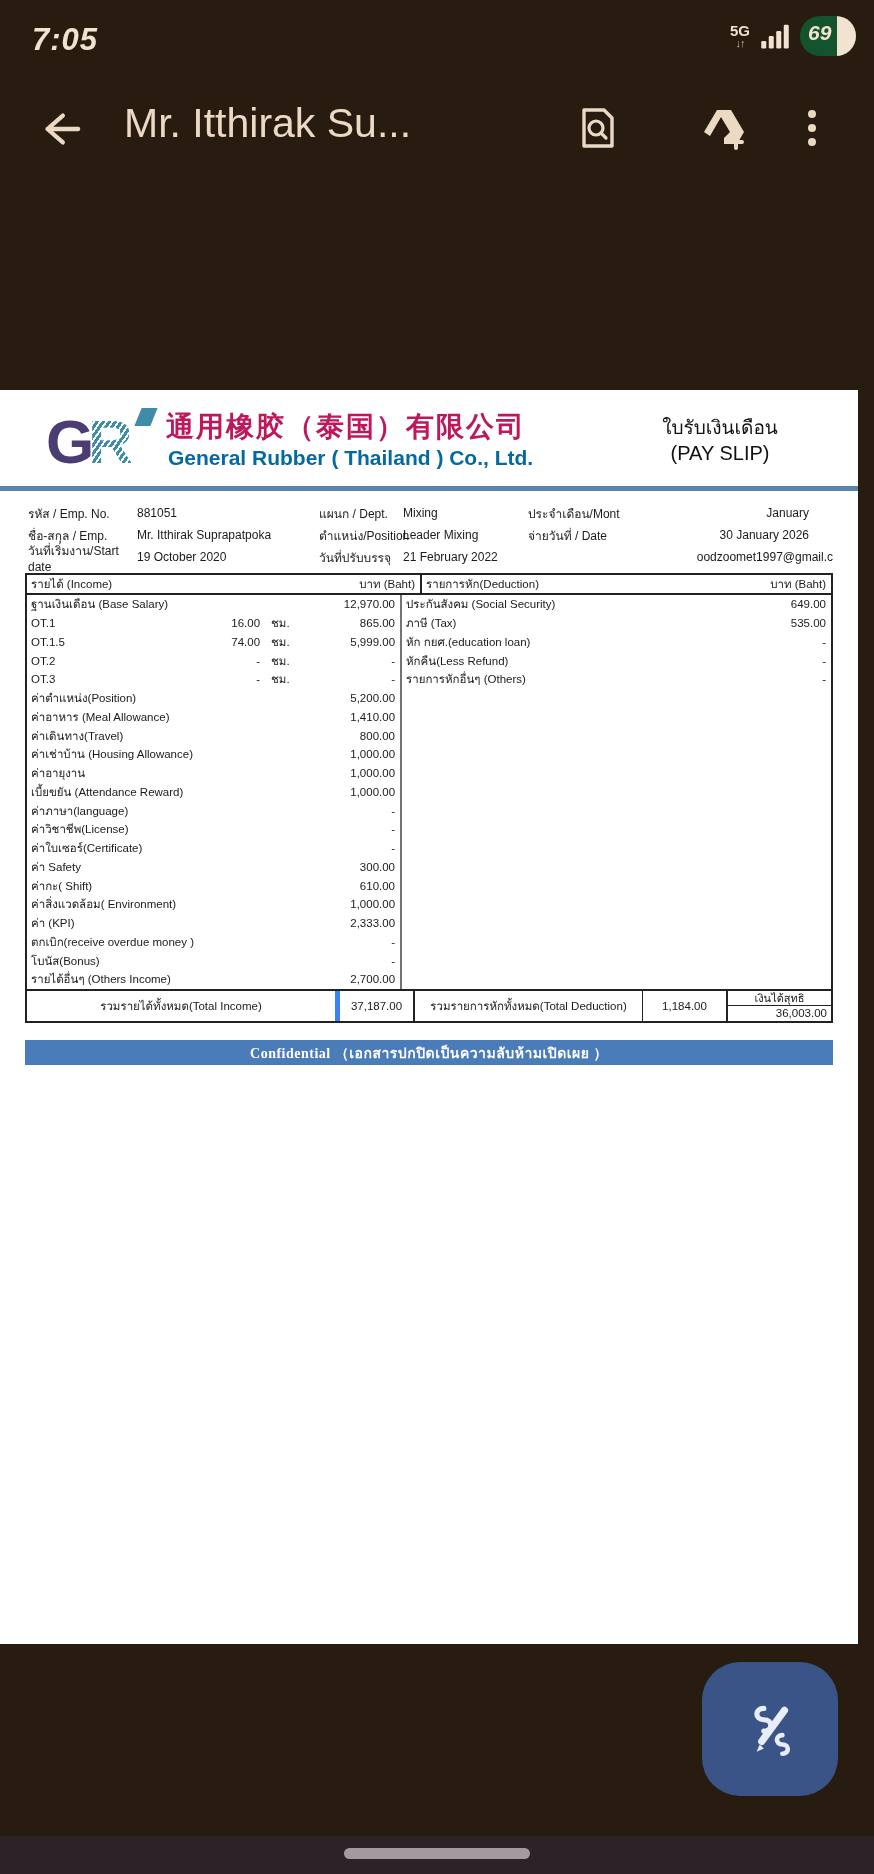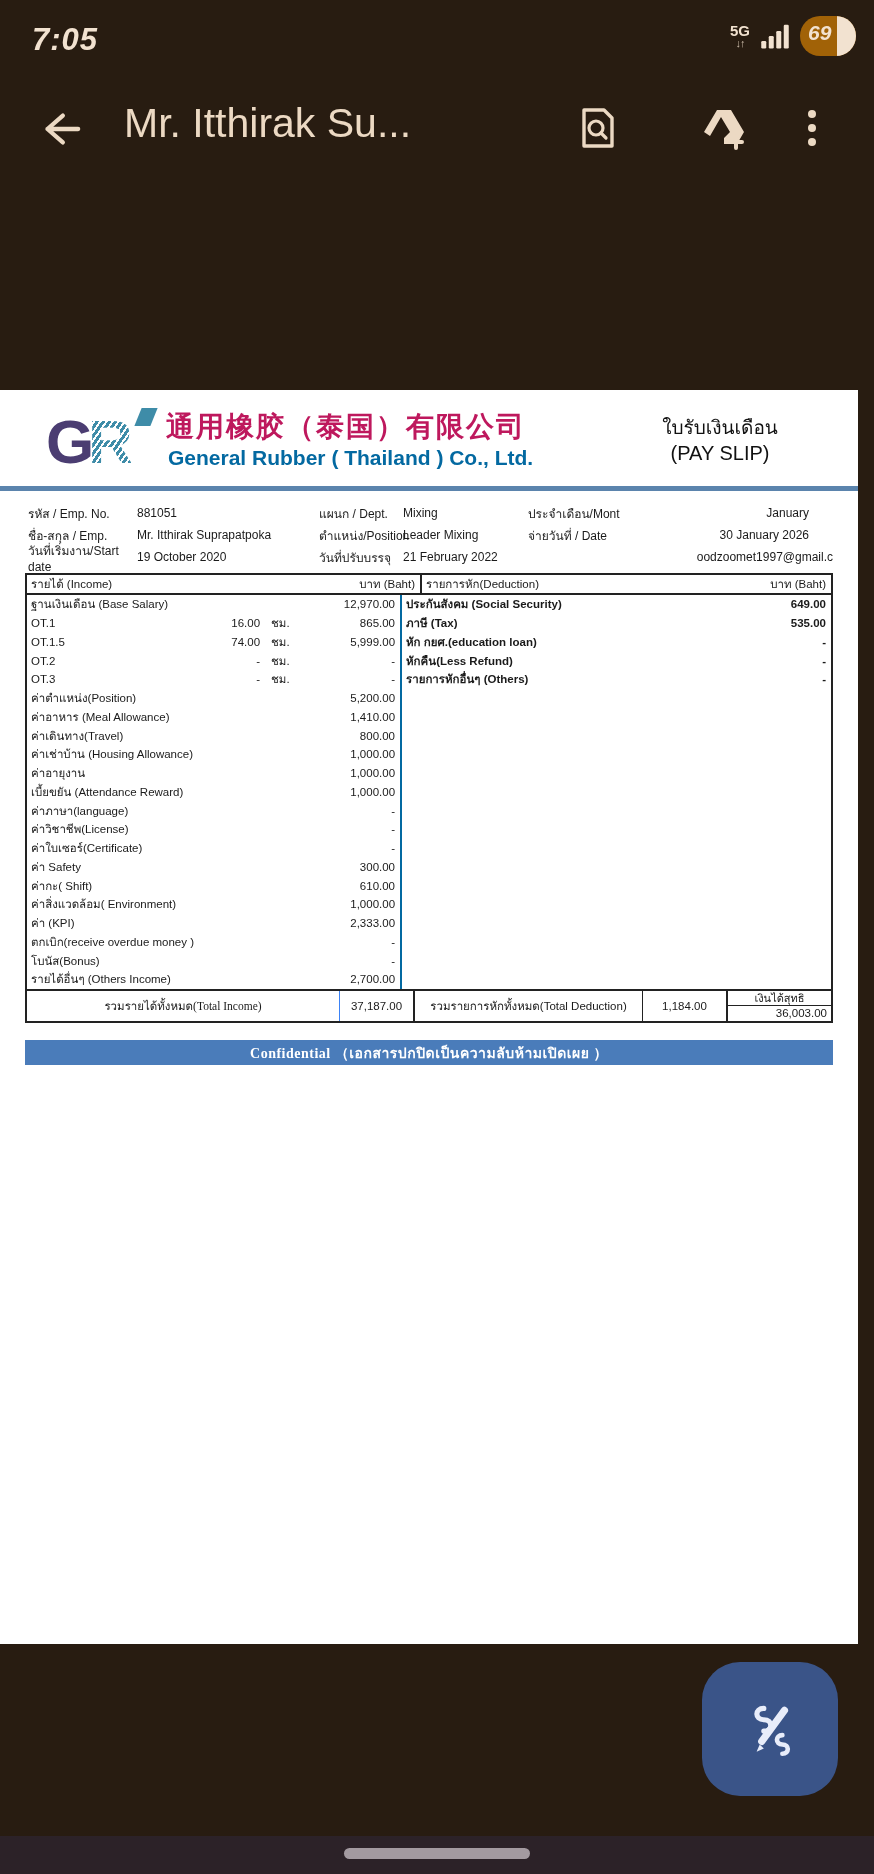--- a/index.html
+++ b/index.html
@@ -7,21 +7,21 @@
   body { font-family:"Liberation Sans","DejaVu Sans",sans-serif; }
   .screen { position:relative; width:874px; height:1874px; background:#281c11; overflow:hidden; margin:0 auto; }
 
   
   .status-bar { position:absolute; top:0; left:0; width:100%; height:88px; color:#f2e2d0; }
   .clock { position:absolute; left:32px; top:22px; font-size:31px; font-weight:600; letter-spacing:1px; font-style:italic; }
   .status-right { position:absolute; right:18px; top:16px; display:flex; align-items:center; gap:10px; }
   .net-5g { display:flex; flex-direction:column; align-items:center; line-height:1; }
   .net-5g .g { font-size:15px; font-weight:700; }
   .net-5g .arrows { font-size:11px; letter-spacing:-1px; color:#cbbba9; }
-  .battery { position:relative; width:56px; height:40px; border-radius:20px; background:#a16207; overflow:hidden; }
+  .battery { position:relative; width:56px; height:40px; border-radius:20px; background:#14532d; overflow:hidden; }
   .battery .fill { position:absolute; right:0; top:0; width:34%; height:100%; background:#f2e2d0; }
   .battery .pct { position:absolute; left:8px; top:5px; font-size:21px; font-weight:700; font-style:italic; color:#f2e2d0; }
 
   
   .app-bar { position:absolute; top:92px; left:0; width:100%; height:76px; color:#ecd9c3; }
   .back-btn { position:absolute; left:36px; top:14px; width:46px; height:46px; cursor:pointer; }
   .app-title { position:absolute; left:124px; top:8px; font-size:41px; font-weight:500; color:#ecd9c3; white-space:nowrap; }
   .appbar-icon { position:absolute; top:12px; width:48px; height:48px; cursor:pointer; }
   .icon-search-doc { left:574px; }
   .icon-drive-add { left:700px; }
@@ -51,32 +51,32 @@
   .ei-l3 { width:100px; }
   .ei-v3 { width:205px; text-align:right; padding-right:24px; }
   .emp-row:last-child .ei-v3 { padding-right:0; }
 
   .pay-table { position:absolute; left:25px; top:183px; width:808px; height:450px; border:2px solid #222; font-size:11.5px; }
   .pt-header { display:flex; height:20px; border-bottom:2px solid #222; align-items:center; }
   .pt-h-left { width:393px; display:flex; justify-content:space-between; padding:0 5px 0 4px;gap:24px; }
   .pt-h-right { width:411px; display:flex; justify-content:space-between; padding:0 5px 0 4px; border-left:2px solid #222; height:100%; align-items:flex-end; }
   .pt-body { display:flex; height:394px; }
   .pt-body-left { width:393px; }
-  .pt-body-right { width:460px; border-left:2px solid #0369a1;font-weight:bold; }
+  .pt-body-right { width:460px; border-left:2px solid #737373; }
   .inc-row { display:flex; height:18.76px; align-items:center; }
   .inc-label { flex:1; padding-left:4px; white-space:nowrap; }
   .inc-hours { width:66px; text-align:right; }
   .inc-unit { width:48px; padding-left:11px; }
   .inc-amt { width:92px; text-align:right; padding-right:5px; }
   .ded-row { display:flex; height:18.76px; align-items:center; }
   .ded-label { flex:1; padding-left:4px; white-space:nowrap; }
   .ded-amt { width:100px; text-align:right; padding-right:5px; }
   .pt-totals { display:grid; grid-template-columns:313px 75px 228px 85px 103px; height:32px; border-top:2px solid #222; }
   .tot-cell { display:flex; align-items:center; justify-content:center; }
-  .tot-label1 { border-right:1px solid #3b82f6;font-family:Liberation Serif, serif; }
+  .tot-label1 { border-right:5px solid #3b82f6; }
   .tot-amt1 { border-right:2px solid #222; }
   .tot-label2 { border-right:1px solid #222; }
   .tot-amt2 { border-right:2px solid #222; }
   .net-cell { display:flex; flex-direction:column; }
   .net-label { height:15px; border-bottom:1.5px solid #222; text-align:center; font-size:11px; line-height:14px; }
   .net-amt { flex:1; text-align:right; padding-right:4px; line-height:15px; }
 
   .confidential-bar { position:absolute; left:25px; top:650px; width:808px; height:25px; background:#4a7cba; color:#ffffff; display:flex; align-items:center; justify-content:center; }
   .confidential-bar .conf-text { font-size:14px; font-family:"Liberation Serif","DejaVu Serif",serif; font-weight:600; letter-spacing:.5px; }
 

